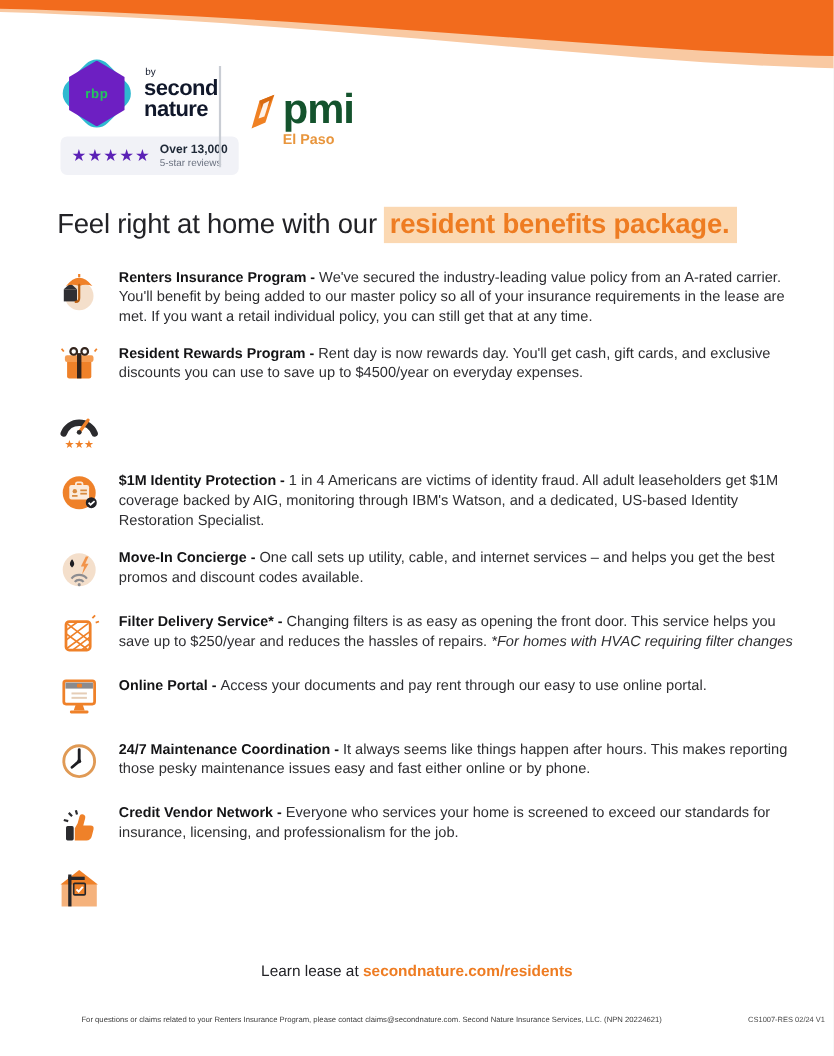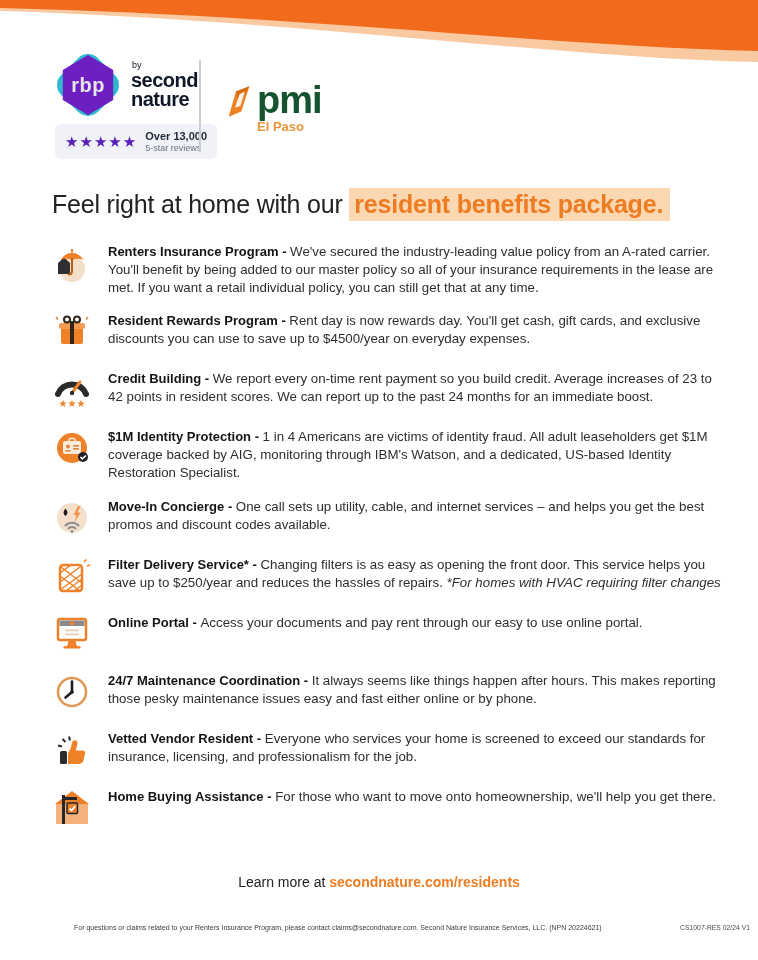--- a/index.html
+++ b/index.html
@@ -8,21 +8,21 @@
   
   .wave-top{position:absolute;top:0;left:0;width:758px;height:70px;}
   
   .rbp-row{position:absolute;top:52px;left:55px;display:flex;align-items:center;gap:10px;}
   .rbp-badge{position:relative;width:66px;height:66px;flex-shrink:0;}
   .rbp-diamond{position:absolute;top:7px;left:7px;width:52px;height:52px;background:#2fb9d0;
                border-radius:14px;transform:rotate(45deg);}
   .rbp-hex{position:absolute;top:3px;left:5px;width:56px;height:60px;background:#6d1fc2;
            clip-path:polygon(50% 0%,95% 25%,95% 75%,50% 100%,5% 75%,5% 25%);
            display:flex;align-items:center;justify-content:center;}
-  .rbp-hex span{color:#e5e5e5;font-weight:bold;font-size:20px;letter-spacing:0.5px;}
+  .rbp-hex span{color:#22c55e;font-weight:bold;font-size:12px;letter-spacing:0.5px;}
   .sn-text{line-height:1;}
   .sn-by{font-size:9px;color:#10172a;display:block;margin-bottom:1px;margin-left:1px;}
   .sn-word{font-size:20px;font-weight:bold;color:#10172a;letter-spacing:-0.5px;line-height:0.95;}
   .reviews{position:absolute;top:124px;left:55px;display:flex;align-items:center;gap:8px;
            background:#f1f2f7;border-radius:6px;padding:6px 10px;}
   .stars{color:#5b21b6;font-size:15px;letter-spacing:1px;line-height:1;}
   .rev-bold{font-size:11px;font-weight:bold;color:#1f2937;line-height:1.15;}
   .rev-sub{font-size:9px;color:#6b7280;line-height:1.15;}
   .logo-divider{position:absolute;top:60px;left:199px;width:2px;height:92px;background:#c9cdd4;}
   .pmi-block{position:absolute;top:84px;left:226px;display:flex;align-items:flex-start;gap:4px;}
@@ -142,23 +142,20 @@
 
     <div class="benefit">
       <span class="b-icon">
           <svg viewBox="0 0 44 44">
             <path d="M8 26 A15 15 0 0 1 36 26" fill="none" stroke="#2b2b2e" stroke-width="6" stroke-linecap="round"></path>
             <line x1="22" y1="25" x2="30" y2="14" stroke="#ef8129" stroke-width="3" stroke-linecap="round"></line>
             <circle cx="22" cy="25" r="2.2" fill="#2b2b2e"></circle>
             <text x="22" y="39" text-anchor="middle" font-size="10" fill="#ef8129">★★★</text>
           </svg>
         </span>
-      <div class="b-text">
-        <b><span>Credit Building</span><span> - </span></b><span>We report every on-time rent payment so you build credit. Average increases of 23 to 42 points in resident scores. We can report up to the past 24 months for an immediate boost.</span>
-      </div>
     </div>
 
     <div class="benefit">
       <span class="b-icon">
           <svg viewBox="0 0 44 44">
             <circle cx="22" cy="22" r="15" fill="#ef8129"></circle>
             <rect x="13" y="15" width="18" height="13" rx="2" fill="#fbebdd"></rect>
             <rect x="19" y="12.5" width="6" height="4" rx="1.5" fill="none" stroke="#fbebdd" stroke-width="1.6"></rect>
             <circle cx="18" cy="20.5" r="2" fill="#d88a3f"></circle>
             <rect x="15.5" y="24" width="5" height="1.6" fill="#d88a3f"></rect>
@@ -239,43 +236,40 @@
       <span class="b-icon">
           <svg viewBox="0 0 44 44">
             <rect x="10" y="23" width="7" height="13" rx="1.5" fill="#2b2b2e"></rect>
             <path d="M18 36 h10.5 q4 0 5 -4 l1.5 -6 q0.8 -3.5 -2.8 -3.5 h-6.5 l1.7 -6.5 q0.8 -3.2 -2.4 -3.8 q-2.1 -0.4 -2.7 1.9 l-1.7 6.4 l-2.6 4.5 Z" fill="#ef8129"></path>
             <line x1="12.5" y1="11" x2="15.5" y2="14" stroke="#2b2b2e" stroke-width="2"></line>
             <line x1="19" y1="8.5" x2="20" y2="12.5" stroke="#2b2b2e" stroke-width="2"></line>
             <line x1="8" y1="17.5" x2="12" y2="18.5" stroke="#2b2b2e" stroke-width="2"></line>
           </svg>
         </span>
       <div class="b-text">
-        <b><span>Vetted Vendor Resident</span><span> - </span></b><span>Everyone who services your home is screened to exceed our standards for insurance, licensing, and professionalism for the job.</span>
+        <b><span>Credit Vendor Network</span><span> - </span></b><span>Everyone who services your home is screened to exceed our standards for insurance, licensing, and professionalism for the job.</span>
       </div>
     </div>
 
     <div class="benefit">
       <span class="b-icon">
           <svg viewBox="0 0 44 44">
             <polygon points="22,6 38,18 38,38 6,38 6,18" fill="#f5b27c"></polygon>
             <polygon points="22,5 39,18 5,18" fill="#ef8129"></polygon>
             <rect x="12" y="9" width="3" height="29" fill="#26262a"></rect>
             <rect x="12" y="11" width="15" height="3" fill="#26262a"></rect>
             <rect x="17" y="17" width="10.5" height="10.5" rx="1" fill="#ef8129" stroke="#26262a" stroke-width="1.5"></rect>
             <path d="M19.5 22.5 l2 2 l3.8 -4.3" stroke="#fff" stroke-width="1.8" fill="none"></path>
           </svg>
         </span>
-      <div class="b-text">
-        <b><span>Home Buying Assistance</span><span> - </span></b><span>For those who want to move onto homeownership, we'll help you get there.</span>
-      </div>
     </div>
   </div>
 
   <div class="learn-more">
-    <span>Learn more at </span><a href="#" class="lm-link">secondnature.com/residents</a>
+    <span>Learn lease at </span><a href="#" class="lm-link">secondnature.com/residents</a>
   </div>
 
 
   <div class="fineprint">
     <span>For questions or claims related to your Renters Insurance Program, please contact claims@secondnature.com. Second Nature Insurance Services, LLC. (NPN 20224621)</span>
     <span class="doc-code">CS1007-RES 02/24 V1</span>
   </div>
 
 </div>
 

